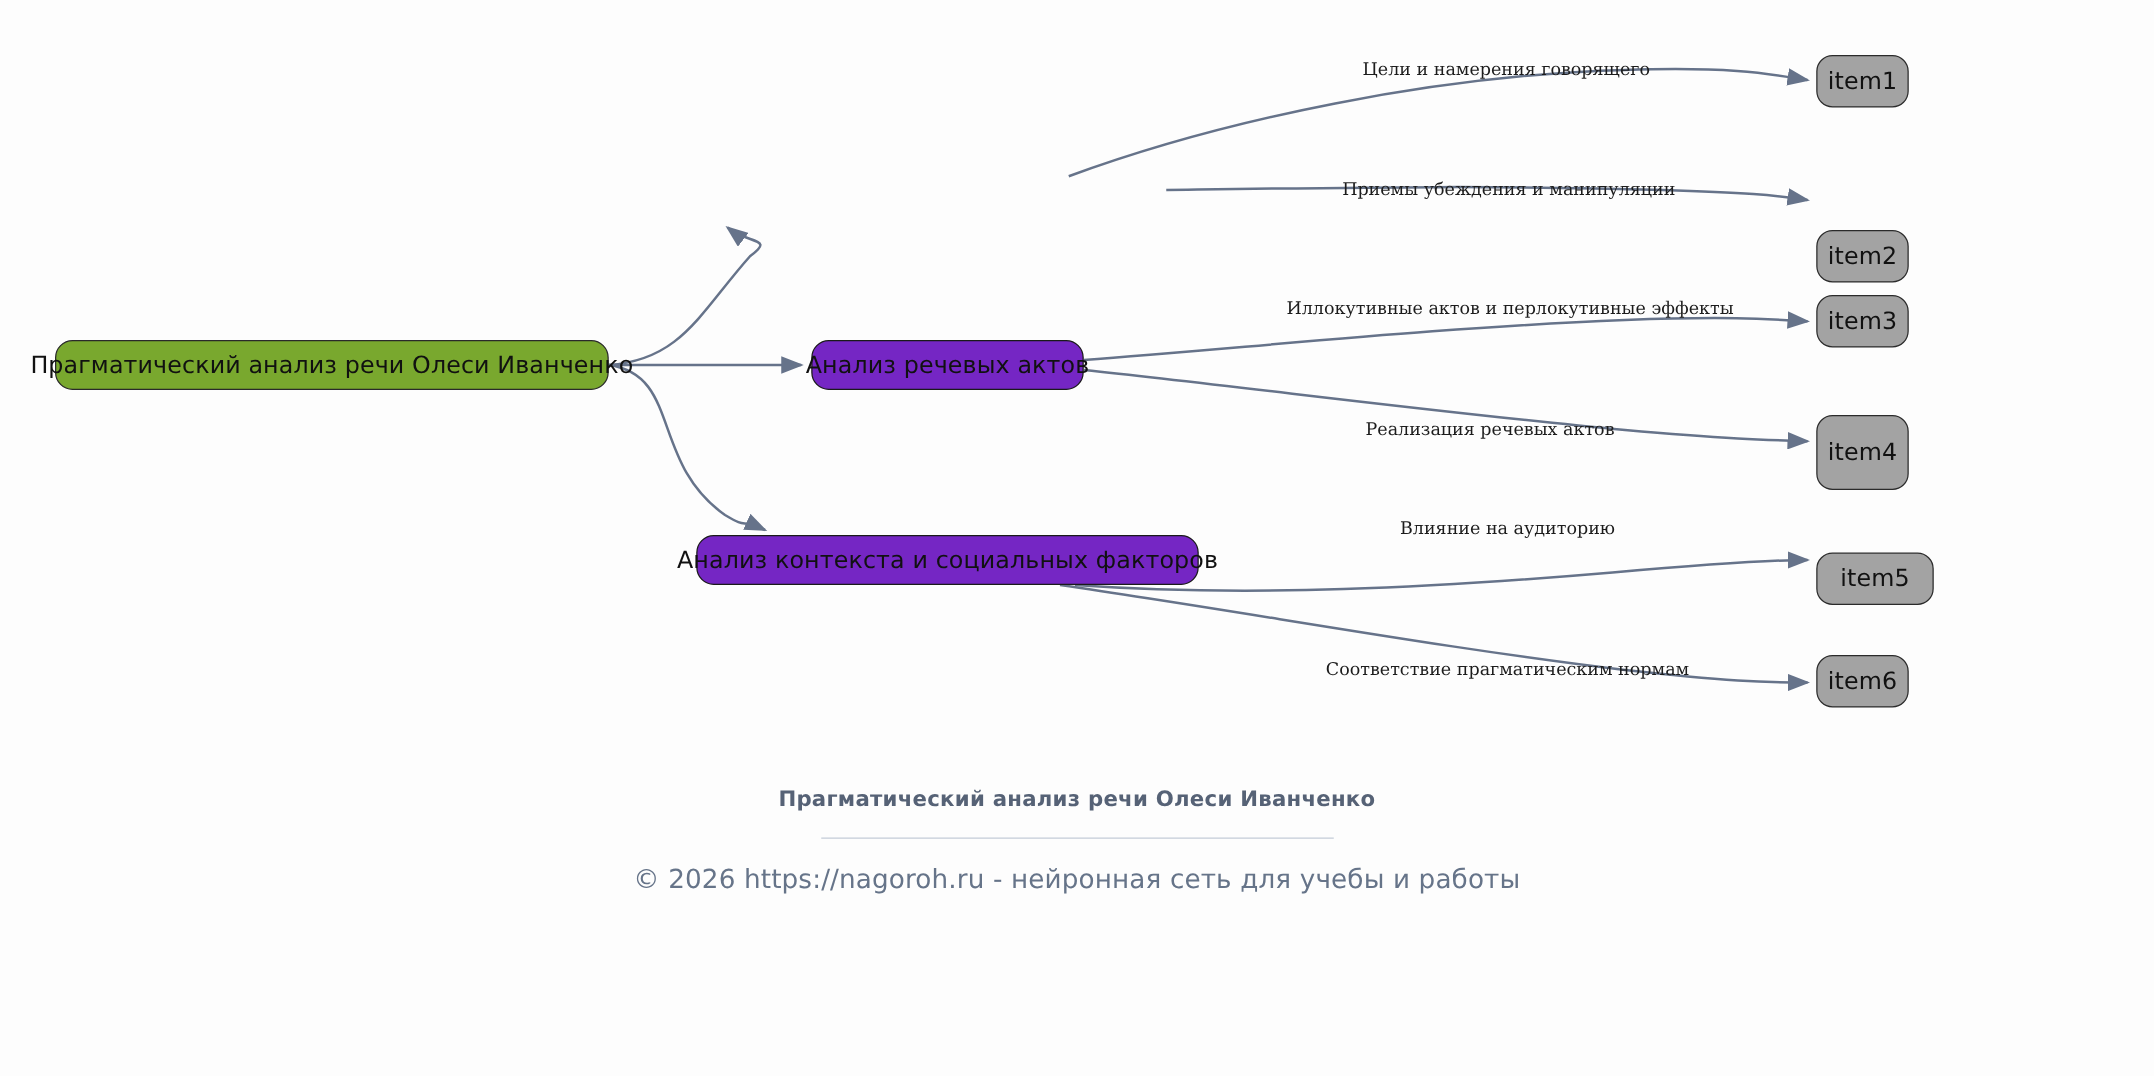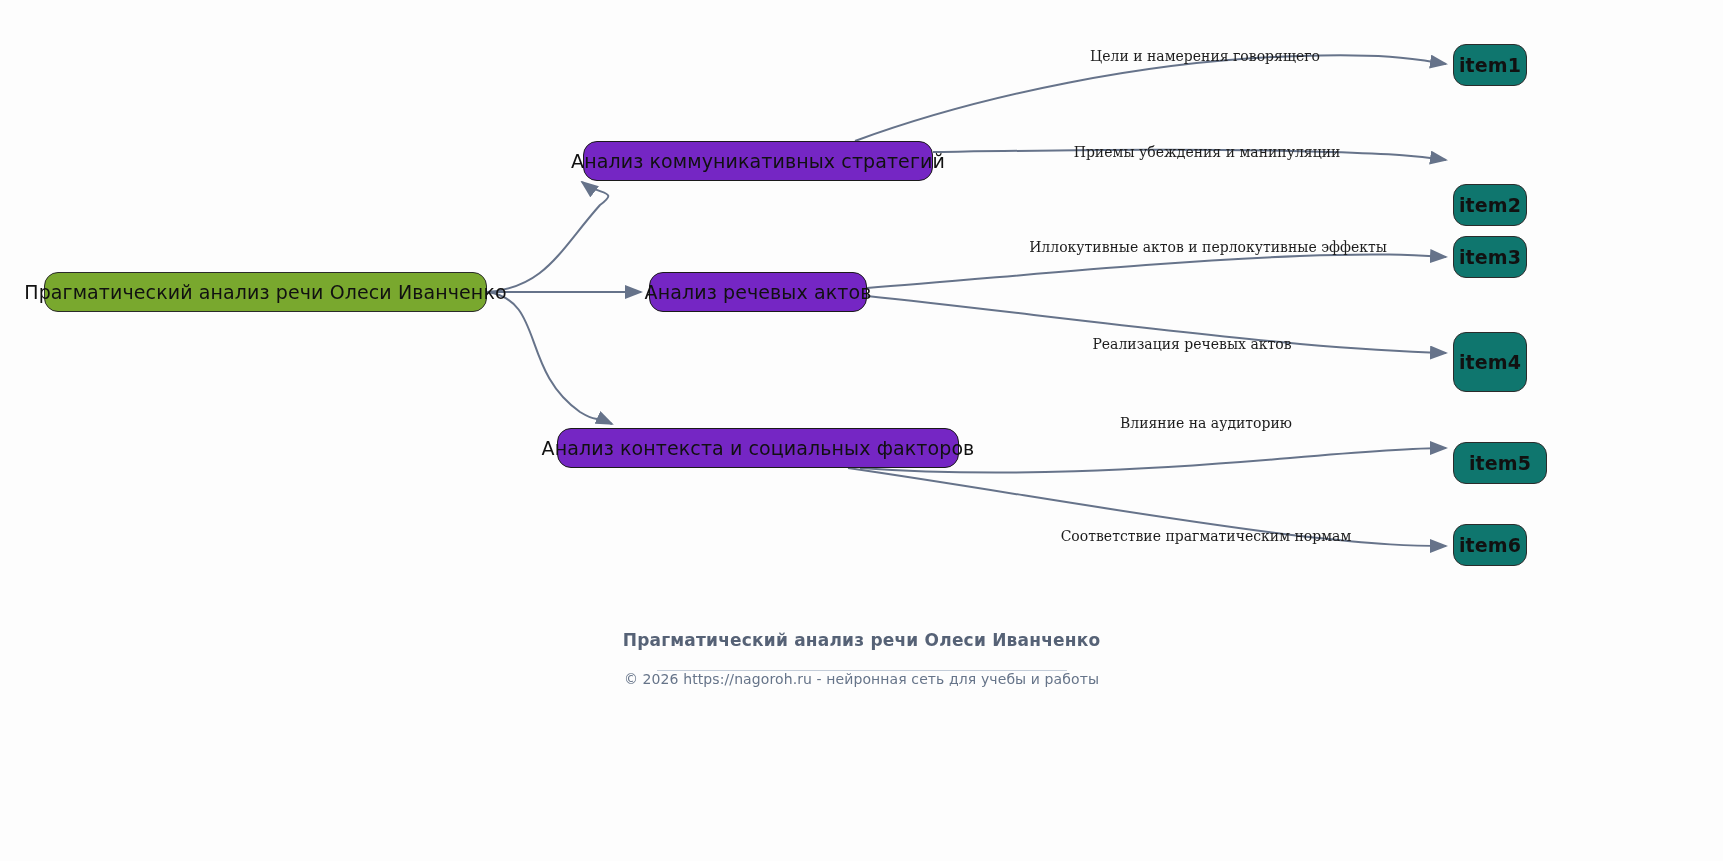--- a/index.html
+++ b/index.html
@@ -47,26 +47,25 @@
   }
   .node-root {
     background: #79a82e;
     border-color: #2a2a2a;
   }
   .node-branch {
     background: #7526c4;
     border-color: #1a1a1a;
   }
   .node-leaf {
-    background: #0f766e;
+    background: #a3a3a3;
     border-color: #2b2b2b;
     border-width: 1.6px;
     border-radius: 13px;
     font-size: 19px;
-    font-weight: bold;
   }
   .edge-label {
     position: absolute;
     white-space: nowrap;
     font-family: "DejaVu Serif", "Liberation Serif", serif;
     font-size: 14px;
     color: #1c1c1c;
     transform: translate(-50%, -50%);
     background: transparent;
   }
@@ -84,22 +83,23 @@
     color: #566276;
     letter-spacing: 0.2px;
   }
   #footer-rule {
     width: 410px;
     height: 1px;
     background: #c3ccd8;
     margin: 20px auto 0 auto;
   }
   #footer-copy {
+    margin-top: 20px;
     font-family: "DejaVu Sans", "Liberation Sans", sans-serif;
-    font-size: 14px;
+    font-size: 21px;
     color: #667489;
     letter-spacing: 0.1px;
   }
 </style>
 </head>
 <body>
 
 <div id="diagram-root">
   <svg id="edges" viewBox="0 0 1723 861">
     <defs>
@@ -115,21 +115,20 @@
         <path d="M 933,152 C 1080,150 1200,148 1330,152 C 1395,154 1420,156 1446,160" class="edge-path" marker-end="url(#arrowhead)"></path>
         <path d="M 867,288 C 1000,278 1150,262 1300,256 C 1380,253 1412,255 1446,257" class="edge-path" marker-end="url(#arrowhead)"></path>
         <path d="M 867,296 C 1000,310 1150,330 1300,344 C 1380,351 1412,352 1446,353" class="edge-path" marker-end="url(#arrowhead)"></path>
         <path d="M 860,468 C 1000,478 1150,470 1290,458 C 1370,451 1412,448 1446,448" class="edge-path" marker-end="url(#arrowhead)"></path>
         <path d="M 848,468 C 1000,490 1150,518 1300,536 C 1380,545 1412,546 1446,546" class="edge-path" marker-end="url(#arrowhead)"></path>
       </g>
   </svg>
 
   <div class="node node-root" style="left: 44px; top: 272px; width: 443px; height: 40px; background: rgb(121, 168, 46);">Прагматический анализ речи Олеси Иванченко</div>
 
-  <div class="node node-branch" style="left: 583px; top: 141px; width: 350px; height: 40px; background: rgb(117, 38, 196);">Анализ коммуникативных стратегий</div>
   <div class="node node-branch" style="left: 557px; top: 428px; width: 402px; height: 40px; background: rgb(117, 38, 196);">Анализ контекста и социальных факторов</div>
   <div class="node node-branch" style="left: 649px; top: 272px; width: 218px; height: 40px; background: rgb(117, 38, 196);">Анализ речевых актов</div>
 
   <div class="node node-leaf" style="left: 1453px; top: 44px; width: 74px; height: 42px;">item1</div>
   <div class="node node-leaf" style="left: 1453px; top: 140px; width: 74px; height: 42px; margin-top: 44px;">item2</div>
   <div class="node node-leaf" style="left: 1453px; top: 236px; width: 74px; height: 42px;">item3</div>
   <div class="node node-leaf" style="left: 1453px; top: 332px; width: 74px; height: 60px;">item4</div>
   <div class="node node-leaf" style="left: 1453px; top: 442px; width: 94px; height: 42px;">item5</div>
   <div class="node node-leaf" style="left: 1453px; top: 524px; width: 74px; height: 42px;">item6</div>
 

